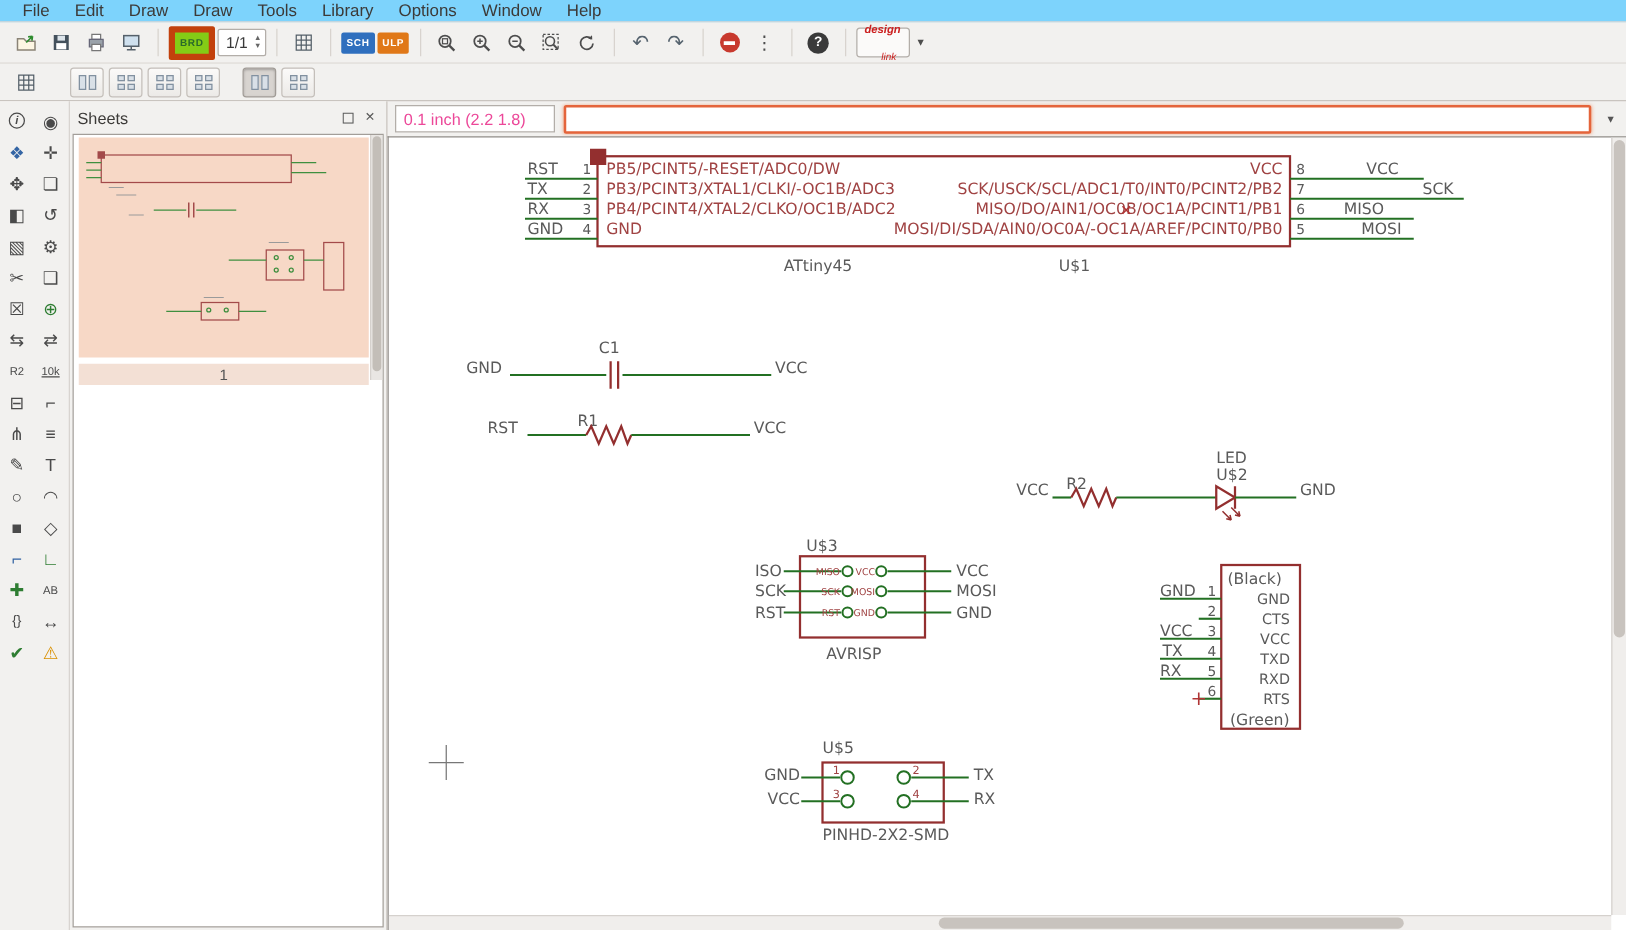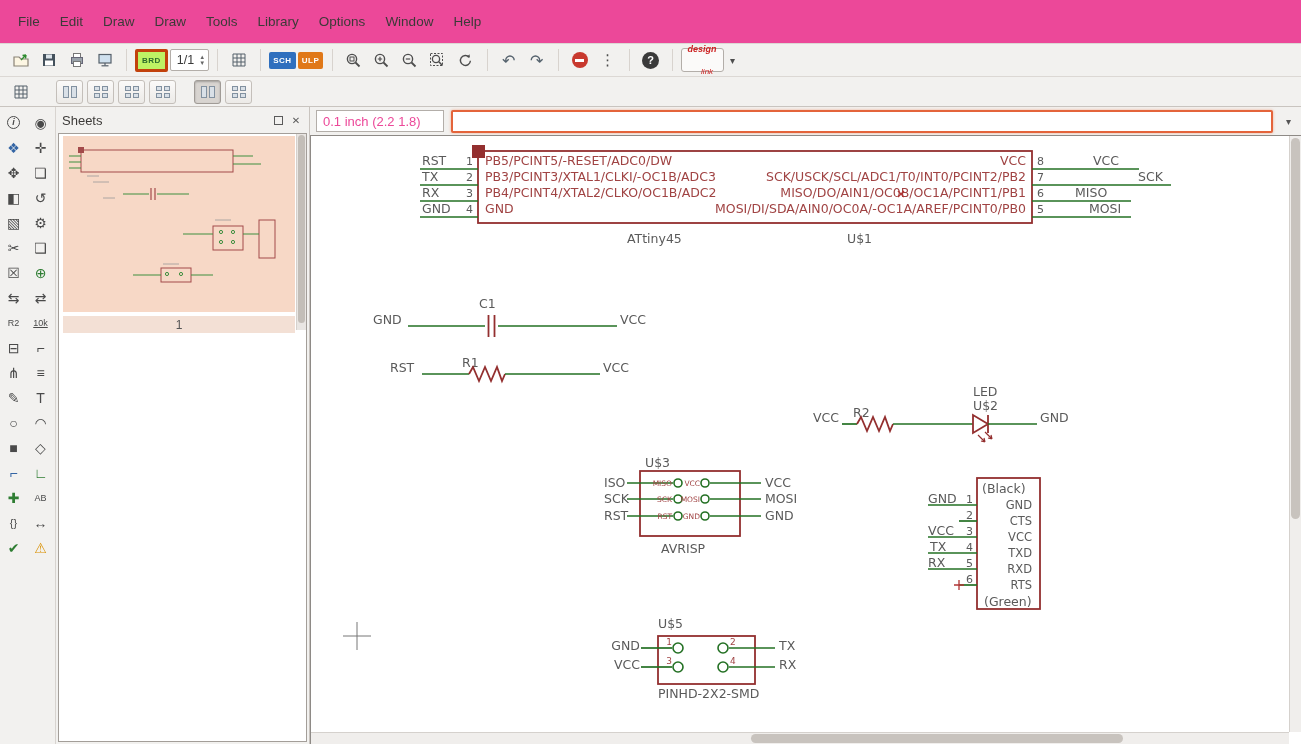--- a/index.html
+++ b/index.html
@@ -4,35 +4,35 @@
 <style>
   * { box-sizing: border-box; margin: 0; padding: 0; }
   body {
     width: 1301px; height: 744px; overflow: hidden;
     font-family: "Liberation Sans", sans-serif;
     background: #f2f1ef; color: #3a3a3a;
   }
   .app { width: 1301px; height: 744px; display: flex; flex-direction: column; }
 
   
-  .menubar { height: 44px; background: #ec4899; border-bottom: 1px solid #dcd8d4;
+  .menubar { height: 18px; background: #7dd3fc; border-bottom: 1px solid #dcd8d4;
     display: flex; align-items: center; padding-left: 8px; flex: none; }
   .menu-item { padding: 3px 10px; font-size: 13.5px; color: #3c3a38; cursor: default; }
 
   
   .toolbar1 { height: 33px; flex: none; display: flex; align-items: center;
     padding: 0 8px; gap: 2px; background: #f2f1ef; border-bottom: 1px solid #dcd8d4; }
   .tbtn { min-width: 26px; height: 26px; display: flex; align-items: center;
     justify-content: center; border-radius: 3px; color: #4d4d4d; font-size: 15px; }
   .sep { width: 1px; height: 22px; background: #d8d3ce; margin: 0 6px; flex: none; }
   .badge { font-size: 8px; font-weight: bold; color: #fff; padding: 4px 4px;
     border-radius: 2px; letter-spacing: .5px; }
   .badge.sch { background: #2f6fbe; }
   .badge.ulp { background: #e07818; }
-  .badge.brd { background: #bef264; color: #2a6a2a; border: 3px solid #c2410c; }
+  .badge.brd { background: #84cc16; color: #2a6a2a; border: 5px solid #c2410c; }
   .spin { height: 22px; background: #fff; border: 1px solid #b3aea9; border-radius: 2px;
     display: flex; align-items: center; padding: 0 3px 0 6px; gap: 5px; font-size: 12.5px; }
   .spin-arrows { display: flex; flex-direction: column; font-size: 6px; line-height: 6px; color: #666; }
   .stop-icon { width: 16px; height: 16px; border-radius: 50%; background: #c8392e;
     display: flex; align-items: center; justify-content: center; }
   .stop-icon i { display: block; width: 9px; height: 3px; background: #fff; }
   .help-icon { width: 17px; height: 17px; border-radius: 50%; background: #3a3a3a;
     color: #fff; font-size: 11px; font-weight: bold; display: flex; align-items: center; justify-content: center; }
   .dlink { height: 24px; border: 1px solid #b3aea9; border-radius: 3px; background: #fbfaf9;
     padding: 1px 6px; display: flex; flex-direction: column; align-items: center;

